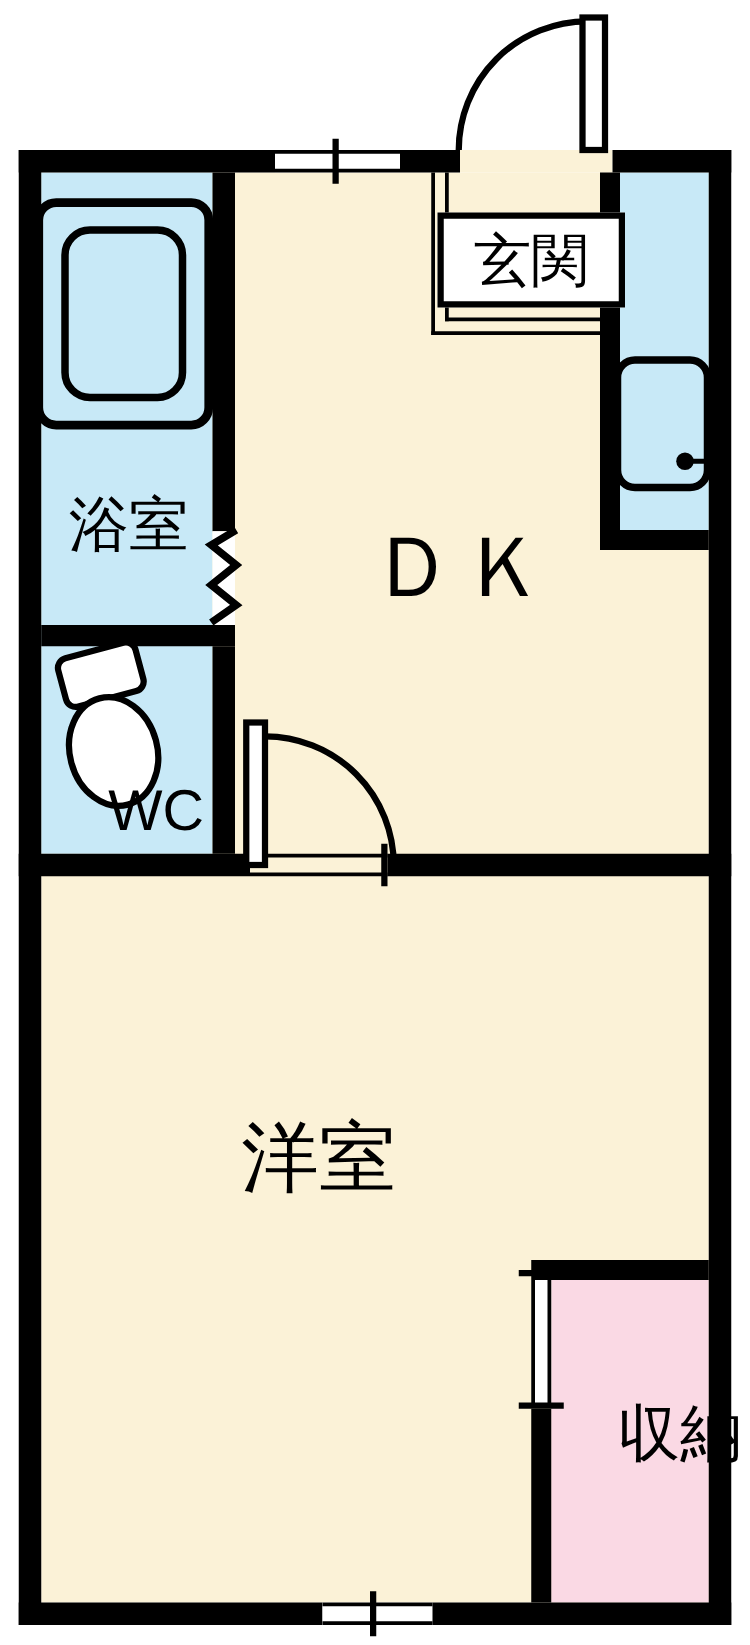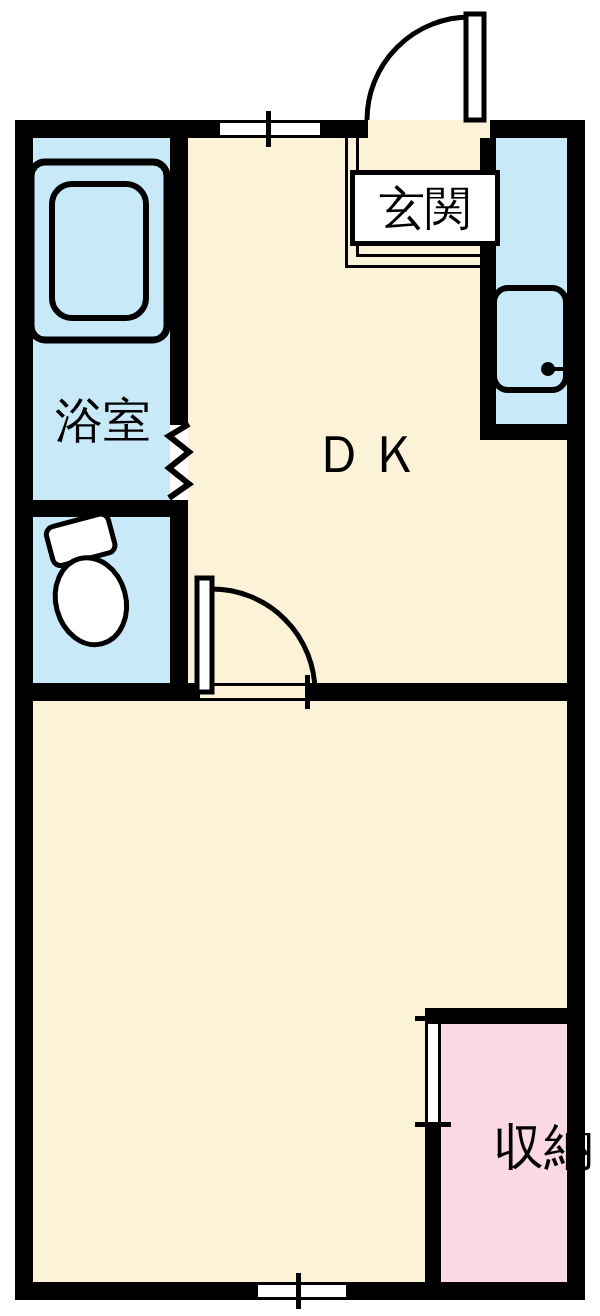--- a/index.html
+++ b/index.html
@@ -96,19 +96,21 @@
   </svg>
 
   <svg class="abs" style="left:163px;top:420px;" width="32" height="84" viewBox="0 0 32 84">
     <polyline points="26,4 6,16 26,32 6,48 26,64 6,78" fill="none" stroke="#000" stroke-width="6"></polyline>
   </svg>
 
   <div class="abs label genkan-box" style="left:350px;top:170px;width:150px;height:76px;font-size:46px;">玄関</div>
 
   <div class="abs label" style="left:28px;top:390px;width:150px;height:62px;font-size:48px;">浴室</div>
 
+  <div class="abs label" style="left:75px;top:618px;width:100px;height:60px;font-size:46px;">WC</div>
 
-  <div class="abs label" style="left:272px;top:418px;width:196px;height:72px;font-size:52px;letter-spacing:0.08em;">ＤＫ</div>
+  <div class="abs label" style="left:272px;top:418px;width:196px;height:72px;font-size:68px;letter-spacing:0.08em;">ＤＫ</div>
 
+  <div class="abs label" style="left:150px;top:888px;width:210px;height:78px;font-size:62px;">洋室</div>
 
   <div class="abs label" style="left:441px;top:1112px;width:126px;height:70px;font-size:50px;margin-left:40px;">収納</div>
 
 </div>
 
 </body></html>

